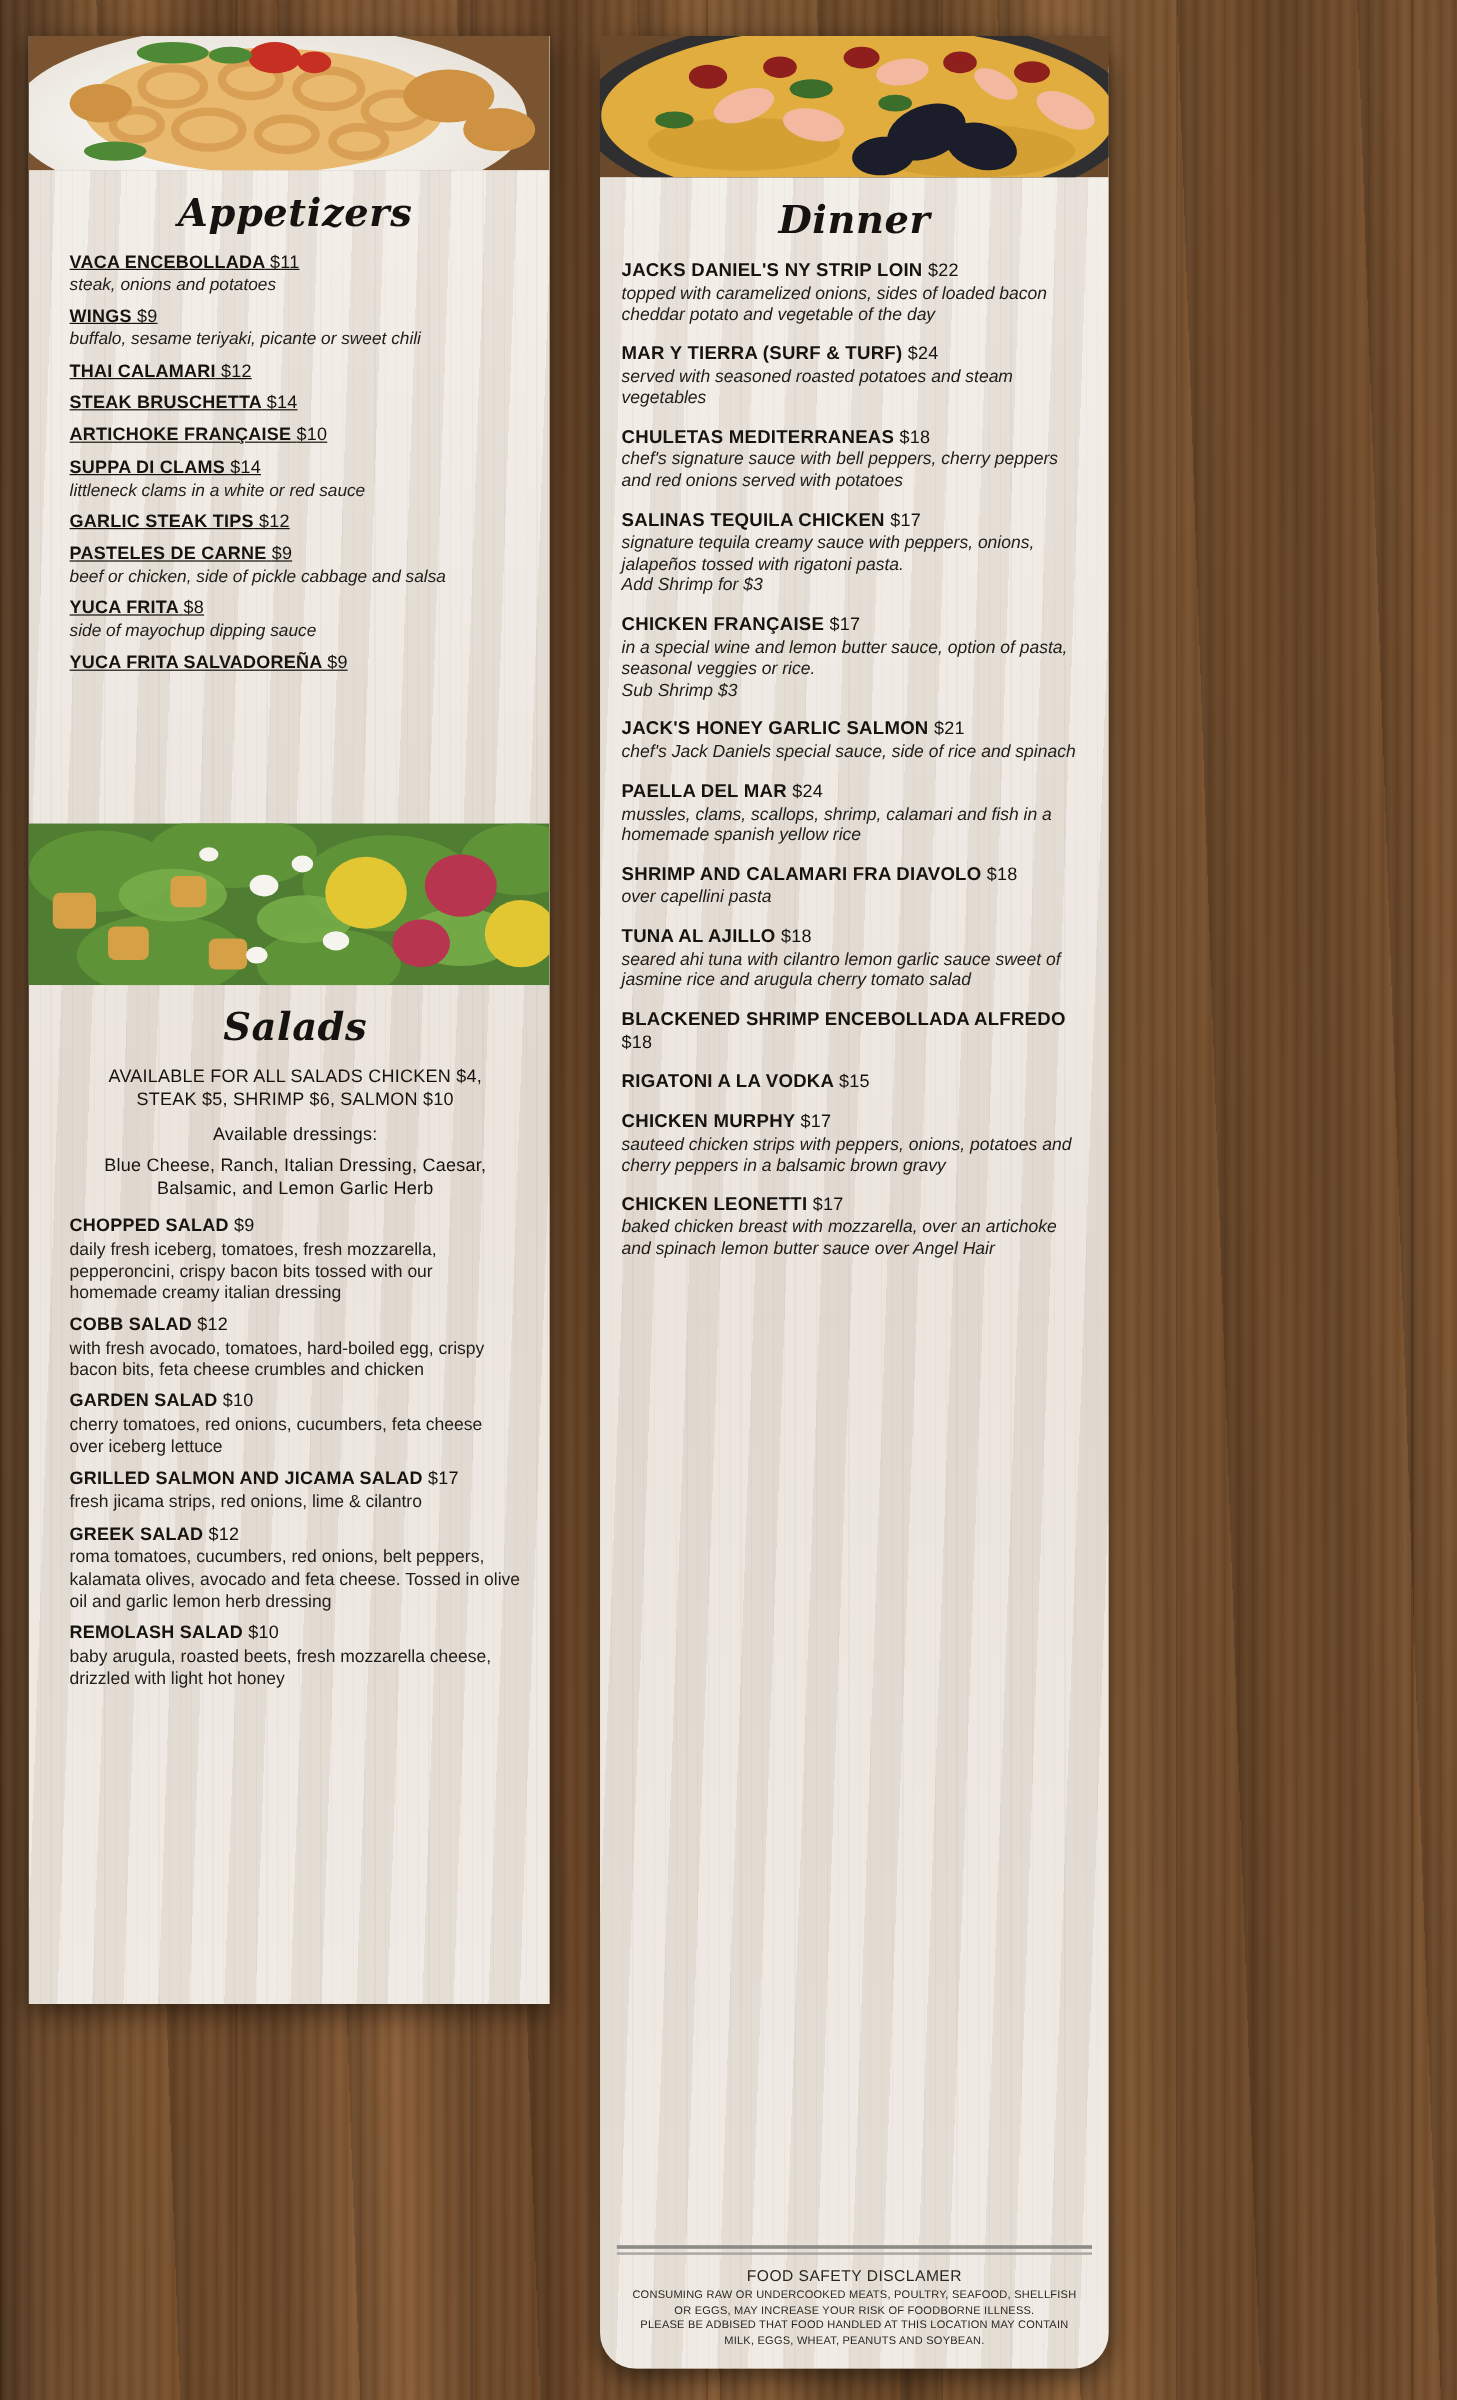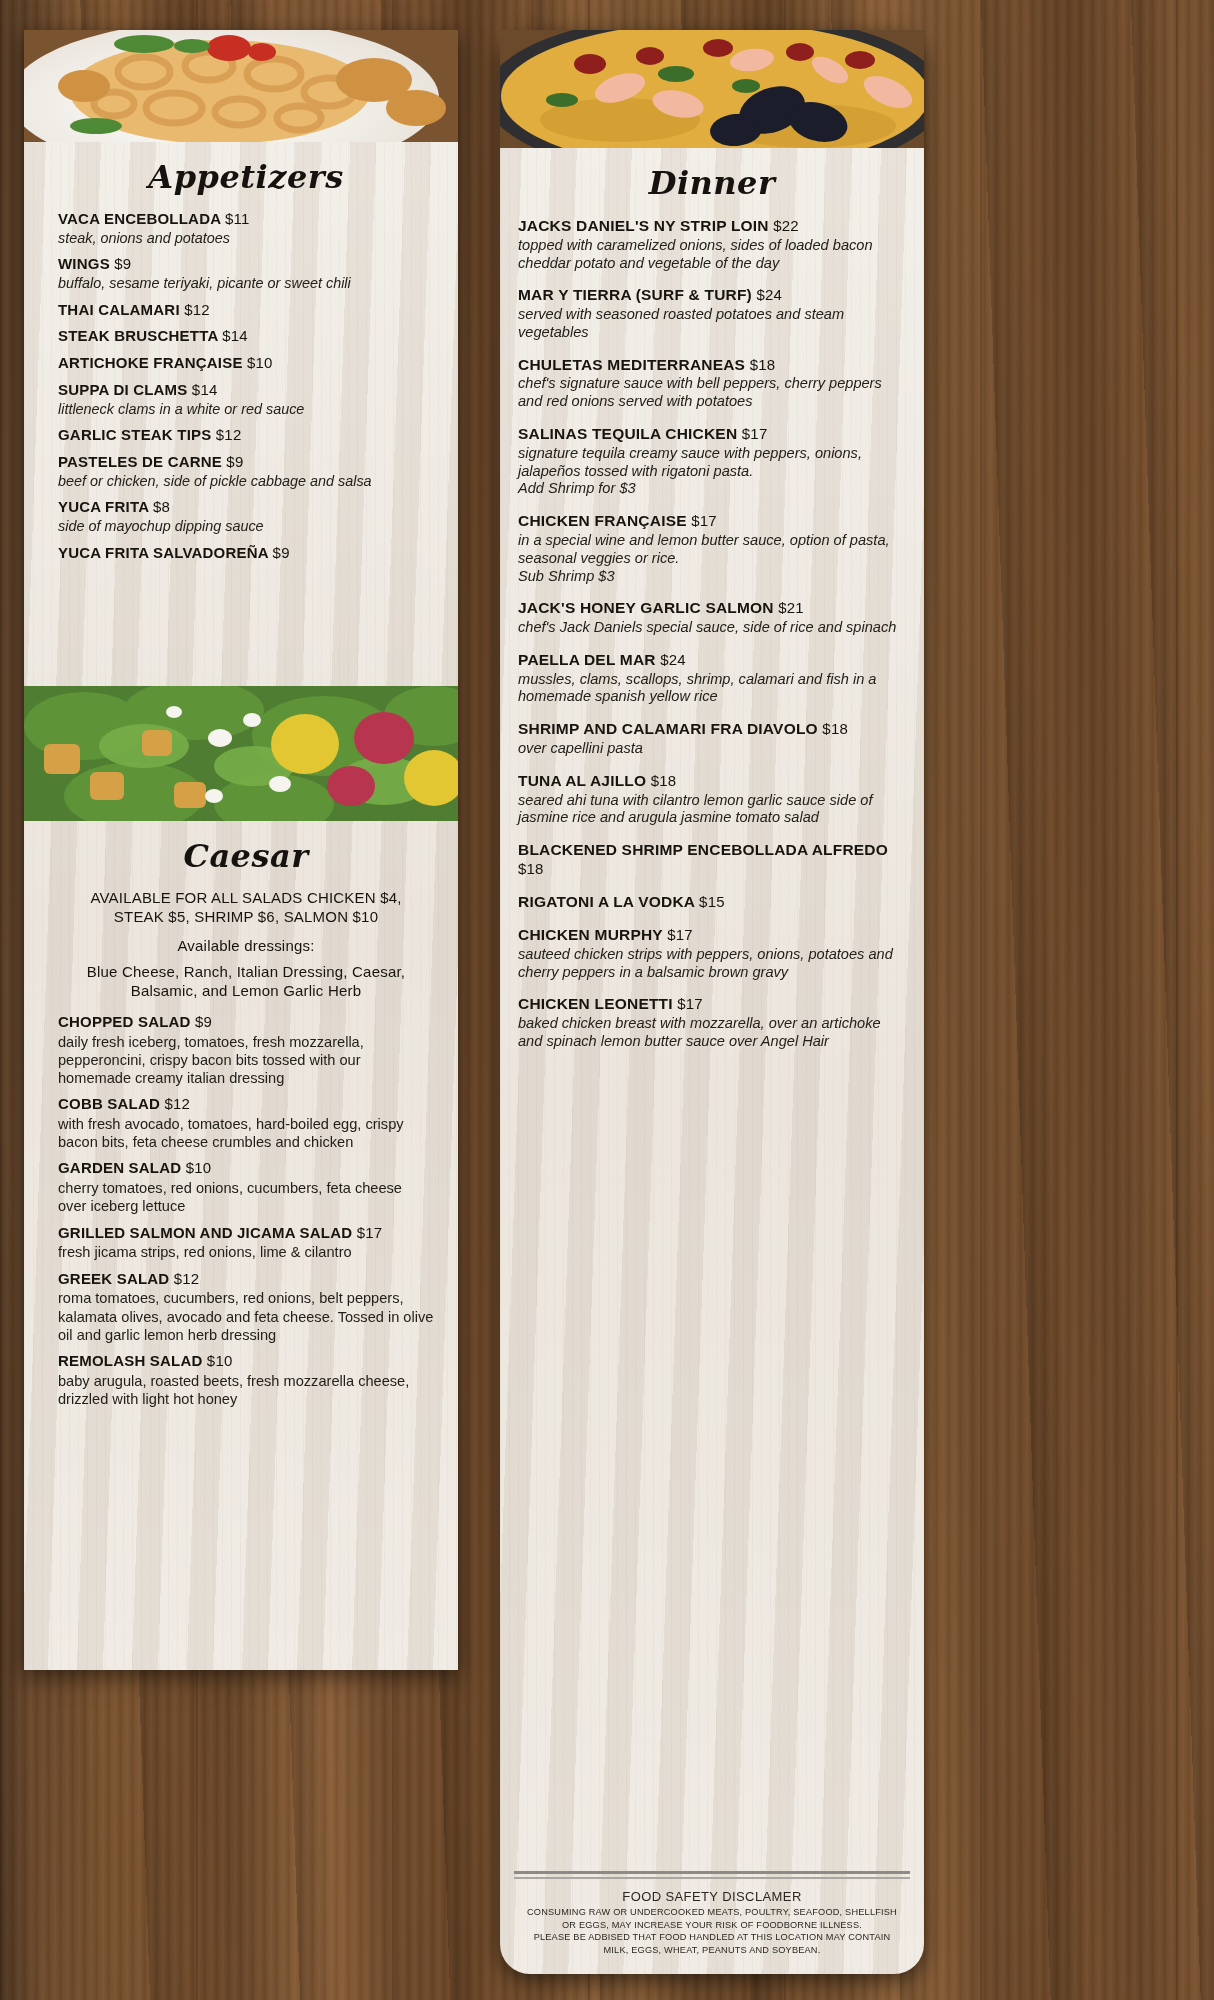--- a/index.html
+++ b/index.html
@@ -68,21 +68,21 @@
   }
   .item-head .price{ font-weight:400; font-size:15px; }
   .item-desc{
     font-style:italic;
     font-size:14.6px;
     line-height:1.22;
     color:#23201b;
     margin:1px 0 0;
   }
   .left-list .item{ margin-bottom:8px; }
-  .left-list .item-head{ font-size:15px; }
+  .left-list .item-head{ font-size:15px;text-decoration:underline; }
   .left-list .item-desc{ font-size:14.4px; }
 
   .salad-list .item{ margin-bottom:8px; }
   .salad-list .item-head{ font-size:15px; }
   .salad-list .item-desc{ font-style:normal; font-size:14.6px; line-height:1.25; }
 
   .salad-note{
     text-align:center;
     font-size:15px;
     line-height:1.25;
@@ -224,21 +224,21 @@
         <ellipse cx="196" cy="52" rx="12" ry="9"></ellipse>
         <ellipse cx="228" cy="34" rx="9" ry="7"></ellipse>
         <ellipse cx="256" cy="98" rx="11" ry="8"></ellipse>
         <ellipse cx="150" cy="26" rx="8" ry="6"></ellipse>
         <ellipse cx="190" cy="110" rx="9" ry="7"></ellipse>
       </g>
     </svg>
   </div>
 
   <div class="col-inner" style="top:791px;left:0;right:0;padding:0 24px 0 34px;">
-    <div class="script-title">Caesar</div>
+    <div class="script-title">Salads</div>
     <div class="salad-note">AVAILABLE FOR ALL SALADS CHICKEN $4, STEAK $5, SHRIMP $6, SALMON $10</div>
     <div class="salad-note dressing">Available dressings:</div>
     <div class="salad-note" style="margin-bottom:12px;">Blue Cheese, Ranch, Italian Dressing, Caesar, Balsamic, and Lemon Garlic Herb</div>
 
     <div class="salad-list">
       <div class="item">
         <div class="item-head"><span>CHOPPED SALAD</span> <span class="price">$9</span></div>
         <div class="item-desc">daily fresh iceberg, tomatoes, fresh mozzarella, pepperoncini, crispy bacon bits tossed with our homemade creamy italian dressing</div>
       </div>
       <div class="item">
@@ -336,21 +336,21 @@
       <div class="item">
         <div class="item-head"><span>PAELLA DEL MAR</span> <span class="price">$24</span></div>
         <div class="item-desc">mussles, clams, scallops, shrimp, calamari and fish in a homemade spanish yellow rice</div>
       </div>
       <div class="item">
         <div class="item-head"><span>SHRIMP AND CALAMARI FRA DIAVOLO</span> <span class="price">$18</span></div>
         <div class="item-desc">over capellini pasta</div>
       </div>
       <div class="item">
         <div class="item-head"><span>TUNA AL AJILLO</span> <span class="price">$18</span></div>
-        <div class="item-desc">seared ahi tuna with cilantro lemon garlic sauce side of jasmine rice and arugula jasmine tomato salad</div>
+        <div class="item-desc">seared ahi tuna with cilantro lemon garlic sauce sweet of jasmine rice and arugula cherry tomato salad</div>
       </div>
       <div class="item">
         <div class="item-head"><span>BLACKENED SHRIMP ENCEBOLLADA ALFREDO</span> <span class="price">$18</span></div>
       </div>
       <div class="item">
         <div class="item-head"><span>RIGATONI A LA VODKA</span> <span class="price">$15</span></div>
       </div>
       <div class="item">
         <div class="item-head"><span>CHICKEN MURPHY</span> <span class="price">$17</span></div>
         <div class="item-desc">sauteed chicken strips with peppers, onions, potatoes and cherry peppers in a balsamic brown gravy</div>

